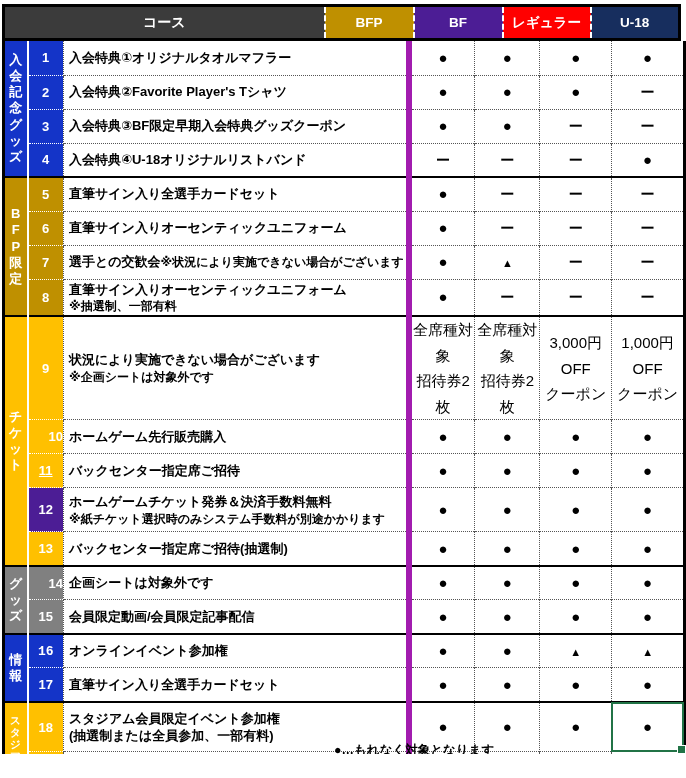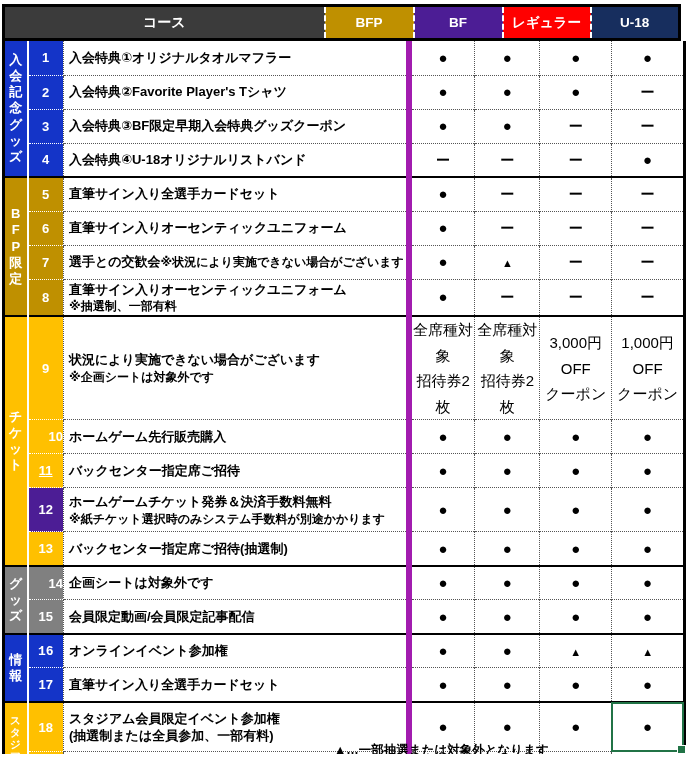--- a/index.html
+++ b/index.html
@@ -339,16 +339,17 @@
           </td>
           <td class="val"><span class="sym-dot">●</span></td>
           <td class="val"><span class="sym-dot">●</span></td>
           <td class="val"><span class="sym-dot">●</span></td>
           <td class="val"><span class="sym-dot">●</span></td>
         </tr>
       </tbody>
   </table>
 
   <div class="legend">
+    <div>●…もれなく対象となります</div>
     <div>▲…一部抽選または対象外となります</div>
   </div>
 
 </div>
 
 </body></html>

